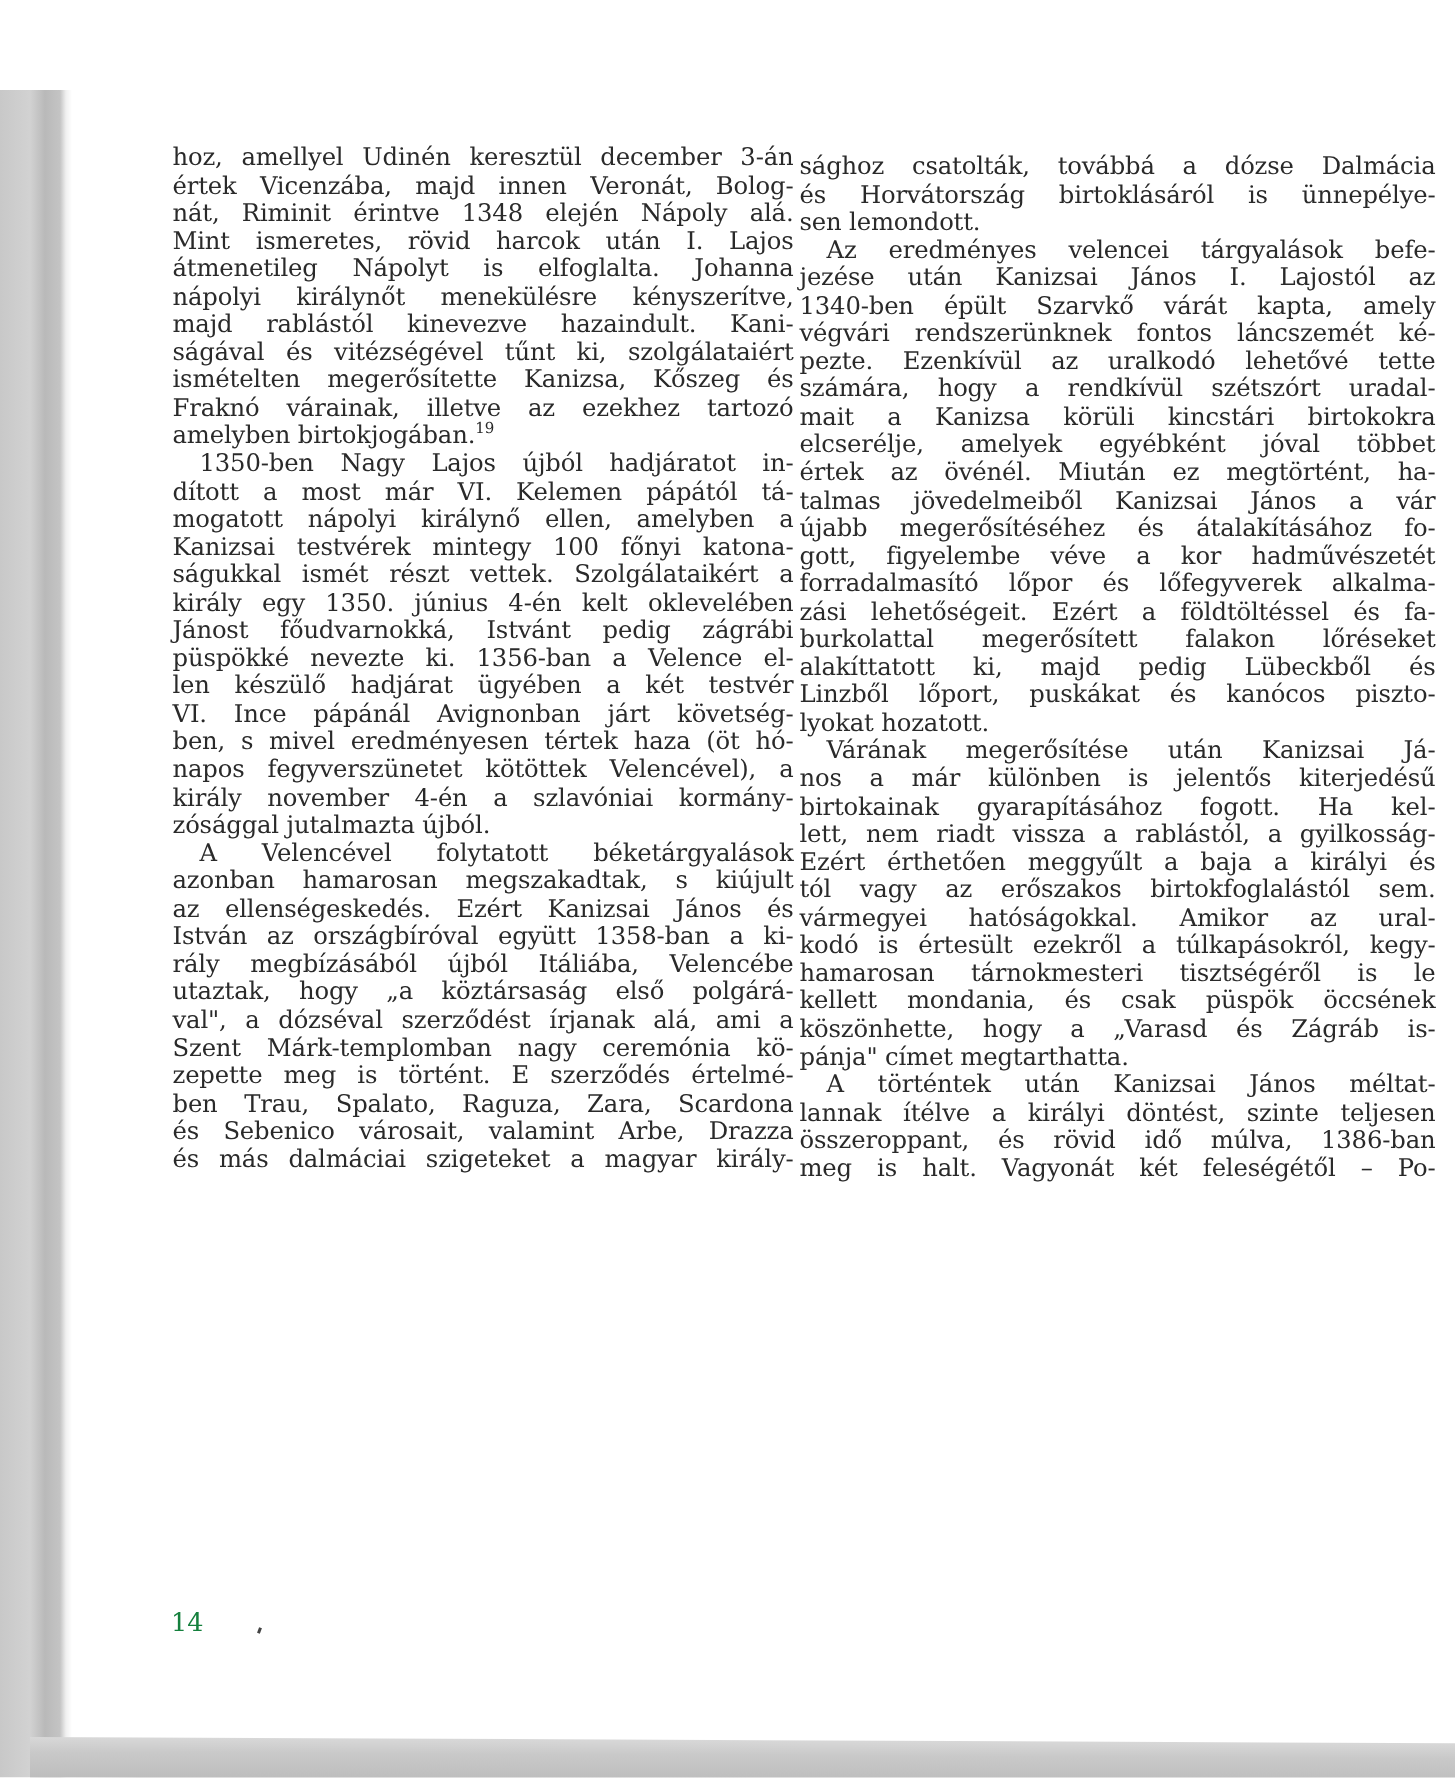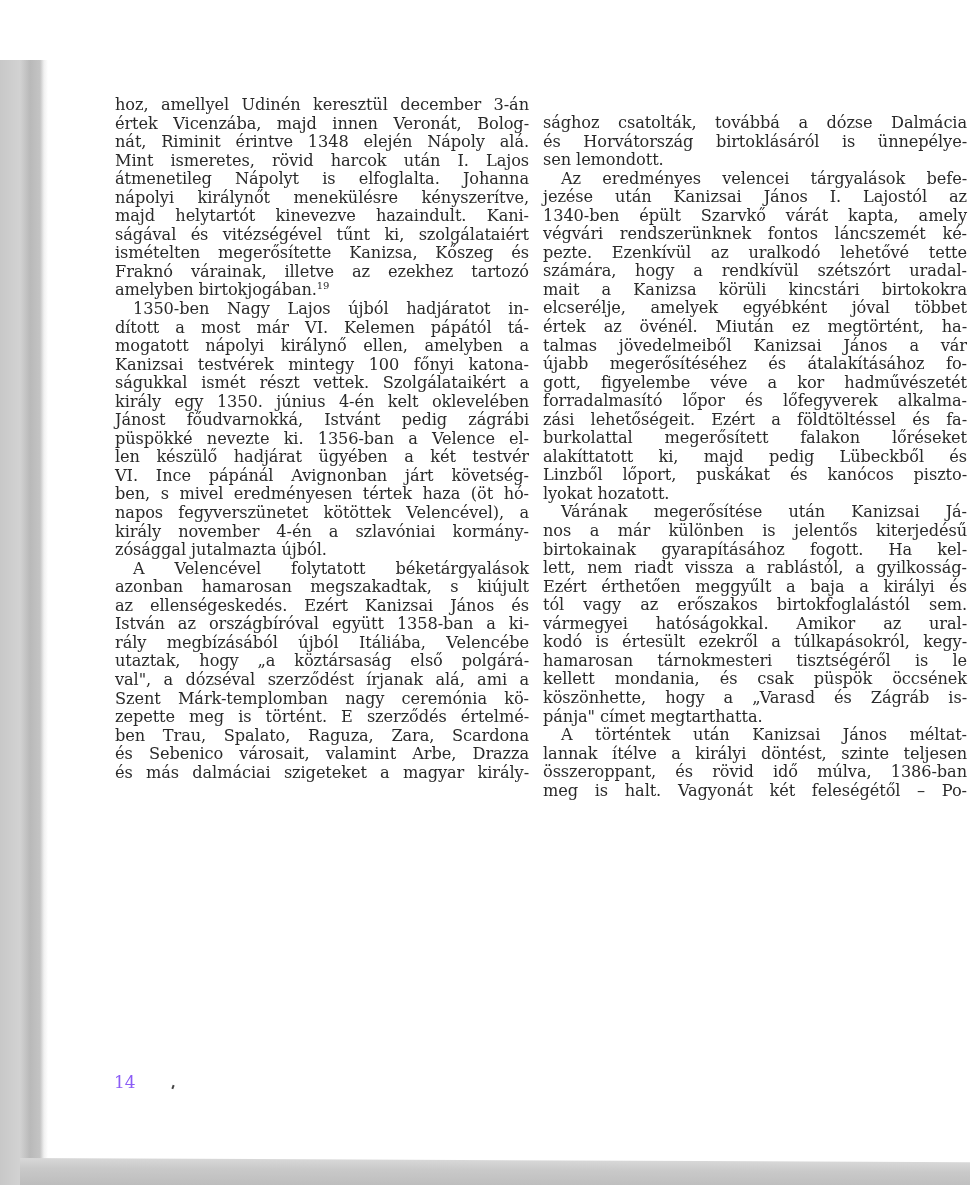--- a/index.html
+++ b/index.html
@@ -21,48 +21,48 @@
   .page {
     position: absolute; left: 48px; top: 60px; right: 0; height: 1098px;
     background: #ffffff;
   }
   .column {
     position: absolute; top: 36px;
     font-size: 16.2px; line-height: 18.55px; color: #2a2a2a;
     letter-spacing: -0.1px;
   }
   .col-left { left: 67px; width: 414px; }
-  .col-right { left: 495px; width: 424px; top: 42px; margin-top: 12px; }
+  .col-right { left: 485px; width: 424px; top: 42px; }
   .line { display: block; white-space: nowrap; text-align: justify; text-align-last: justify; }
   .line.last { text-align-last: left; }
   .line.indent { padding-left: 18px; }
   sup { font-size: 10px; line-height: 0; vertical-align: super; }
   .page-number {
-    position: absolute; left: 66px; top: 1012px; font-size: 17px; color: #8b5cf6;
+    position: absolute; left: 66px; top: 1012px; font-size: 17px; color: #15803d;
   }
   .speck {
     position: absolute; left: 124px; top: 1025px; width: 2px; height: 4px;
     background: #444; transform: rotate(20deg);
   }
 </style>
 </head>
 <body>
 
 <div class="scan-edge-left"></div>
 <div class="scan-edge-bottom"></div>
 
 <div class="page">
   <div class="column col-left" id="col-left">
       <span class="line"><span>hoz, amellyel Udinén keresztül december 3-án</span></span>
       <span class="line"><span>értek Vicenzába, majd innen Veronát, Bolog-</span></span>
       <span class="line"><span>nát, Riminit érintve 1348 elején Nápoly alá.</span></span>
       <span class="line"><span>Mint ismeretes, rövid harcok után I. Lajos</span></span>
       <span class="line"><span>átmenetileg Nápolyt is elfoglalta. Johanna</span></span>
       <span class="line"><span>nápolyi királynőt menekülésre kényszerítve,</span></span>
-      <span class="line"><span>majd helytartót kinevezve hazaindult. Kani-</span></span>
+      <span class="line"><span>majd rablástól kinevezve hazaindult. Kani-</span></span>
       <span class="line"><span>ságával és vitézségével tűnt ki, szolgálataiért</span></span>
       <span class="line"><span>ismételten megerősítette Kanizsa, Kőszeg és</span></span>
       <span class="line"><span>Fraknó várainak, illetve az ezekhez tartozó</span></span>
       <span class="line last"><span>amelyben birtokjogában.</span><sup>19</sup></span>
       <span class="line indent"><span>1350-ben Nagy Lajos újból hadjáratot in-</span></span>
       <span class="line"><span>dított a most már VI. Kelemen pápától tá-</span></span>
       <span class="line"><span>mogatott nápolyi királynő ellen, amelyben a</span></span>
       <span class="line"><span>Kanizsai testvérek mintegy 100 főnyi katona-</span></span>
       <span class="line"><span>ságukkal ismét részt vettek. Szolgálataikért a</span></span>
       <span class="line"><span>király egy 1350. június 4-én kelt oklevelében</span></span>

